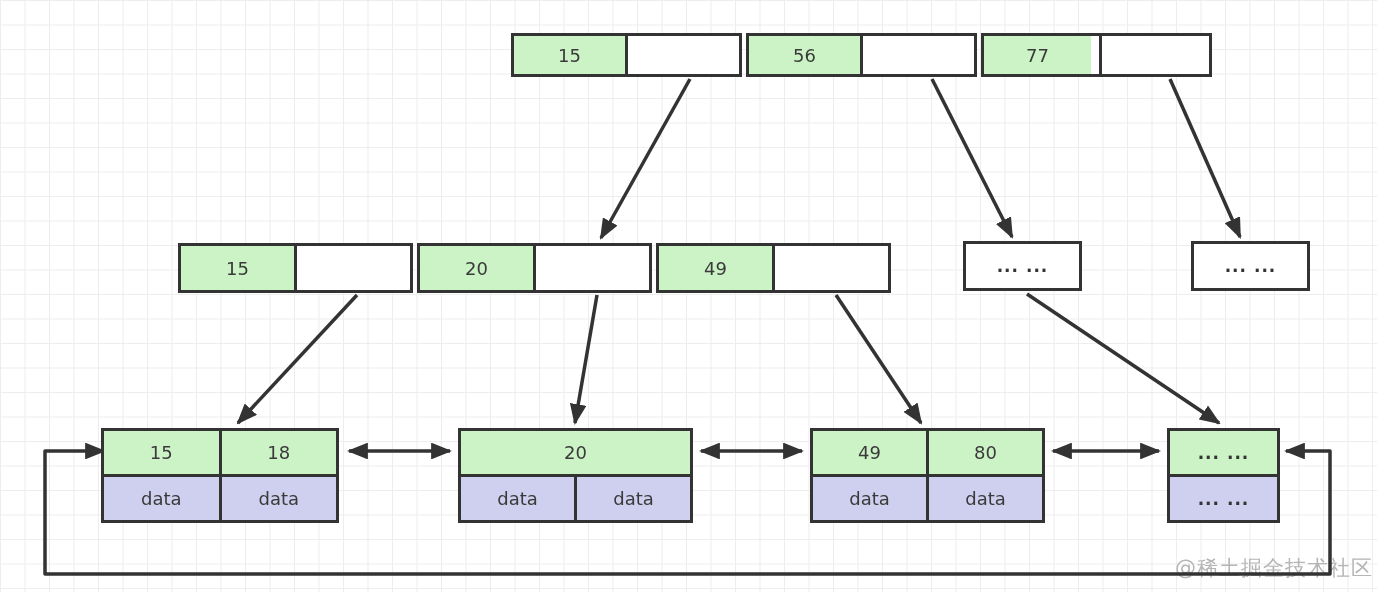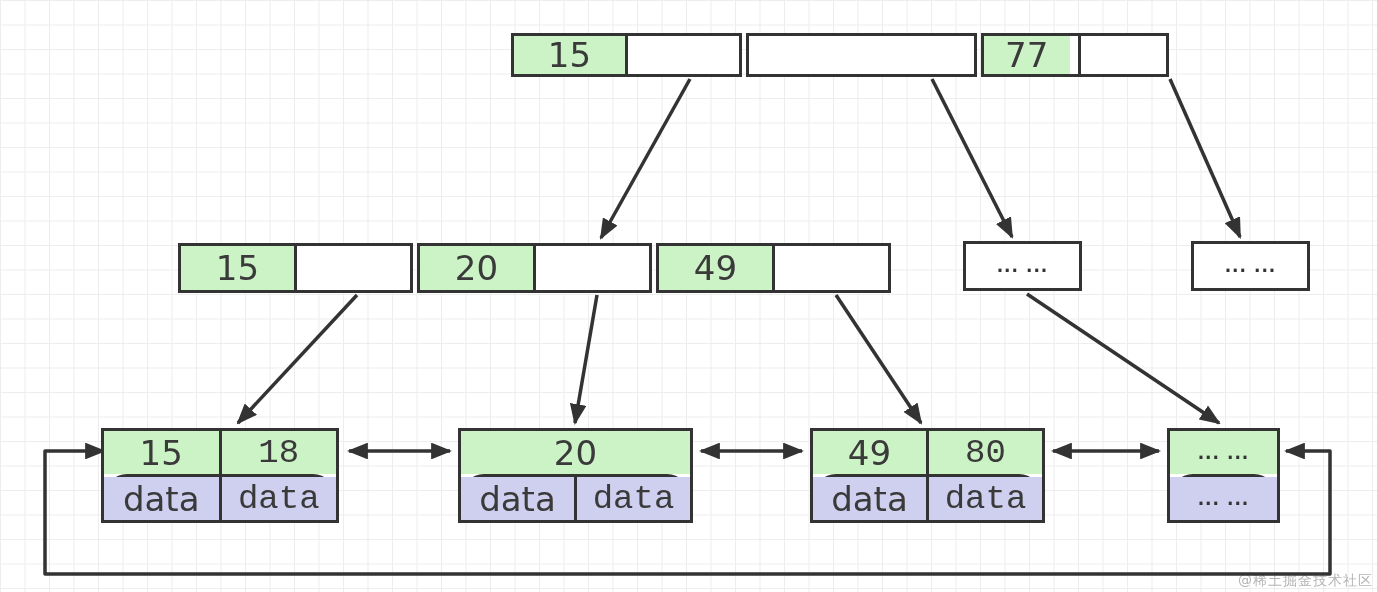--- a/index.html
+++ b/index.html
@@ -29,41 +29,41 @@
   .box{
     display:flex;flex:none;
     border:3px solid var(--border);
     background:#ffffff;
     box-sizing:border-box;
   }
   .cell{
     flex:1 1 0;
     display:flex;align-items:center;justify-content:center;
     color:var(--text);
-    font-size:34px;
+    font-size:18px;
     box-sizing:border-box;
     background:#ffffff;
   }
-  .cell + .cell{border-left:3px solid var(--border);font-family:Liberation Mono, monospace;}
+  .cell + .cell{border-left:3px solid var(--border);}
   .cell.key{background:var(--key-fill);}
   .cell.data{background:var(--data-fill);}
   .cell.dots{font-size:17px;font-weight:bold;letter-spacing:1px;color:#333;}
   .gap{flex:none;width:4px;}
   .leaf{
     position:absolute;z-index:3;
     display:flex;flex-direction:column;
     border:3px solid var(--border);
     box-sizing:border-box;
     background:#fff;
   }
   .leaf-row{display:flex;flex:1 1 0;}
-  .leaf-row + .leaf-row{border-top:3px solid var(--border);border-radius:23px;}
+  .leaf-row + .leaf-row{border-top:3px solid var(--border);}
   .watermark{
-    position:absolute;right:4px;bottom:2px;z-index:1;
-    color:var(--watermark);font-size:14px;letter-spacing:1px;
+    position:absolute;right:4px;bottom:10px;z-index:1;
+    color:var(--watermark);font-size:21px;letter-spacing:1px;
   }
 </style>
 </head>
 <body>
 
 <div class="canvas">
 
   <div class="watermark">@稀土掘金技术社区</div>
 
   <svg class="edges" viewBox="0 0 1377 592">
@@ -92,24 +92,25 @@
     <polyline points="104,451 45,451 45,574 1330,574 1330,451 1286,451" marker-start="url(#ahs)" marker-end="url(#ah)"></polyline>
   </svg>
 
   <div class="node" style="left:511px;top:33px;height:44px;width:701px;">
     <div class="box" style="width:231px;">
       <div class="cell key">15</div>
       <div class="cell"></div>
     </div>
     <div class="gap"></div>
     <div class="box" style="width:231px;">
+      <div class="cell key">56</div>
       <div class="cell"></div>
     </div>
     <div class="gap"></div>
-    <div class="box" style="width:188px;gap:8px;">
+    <div class="box" style="width:231px;gap:8px;">
       <div class="cell key">77</div>
       <div class="cell"></div>
     </div>
   </div>
 
   <div class="node" style="left:178px;top:243px;height:50px;width:713px;">
     <div class="box" style="width:235px;">
       <div class="cell key">15</div>
       <div class="cell"></div>
     </div>

